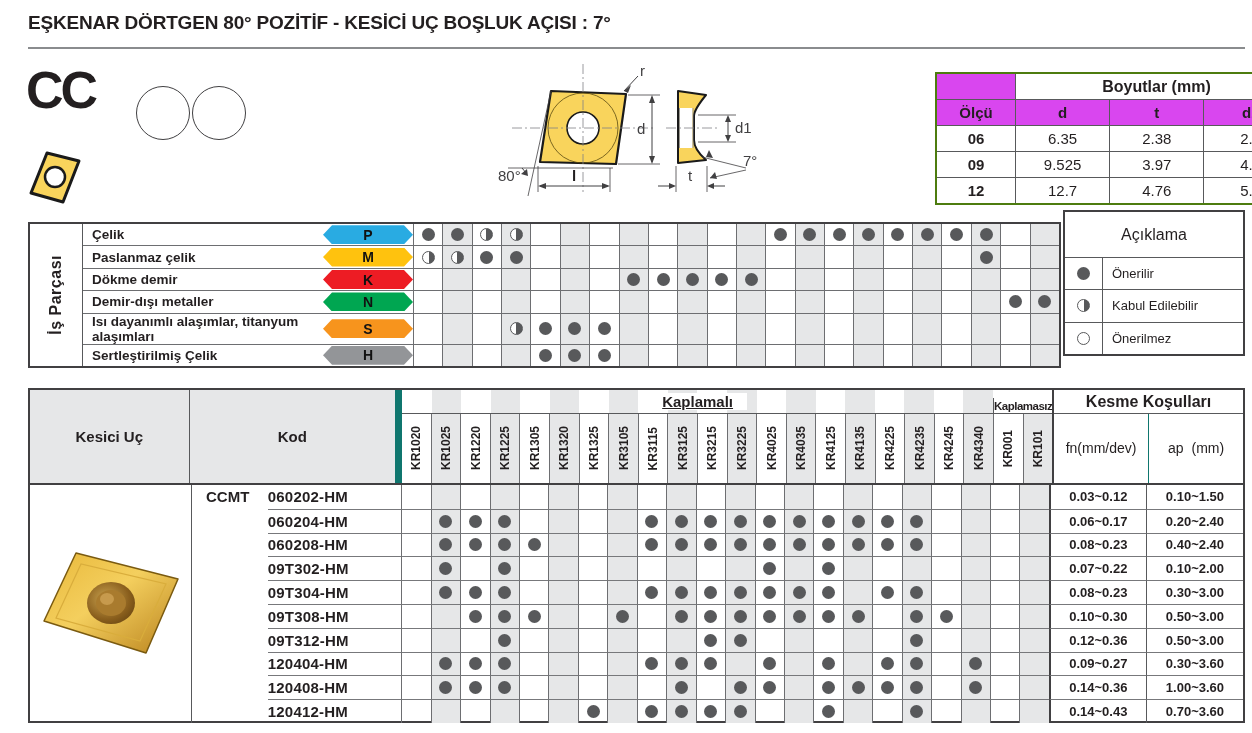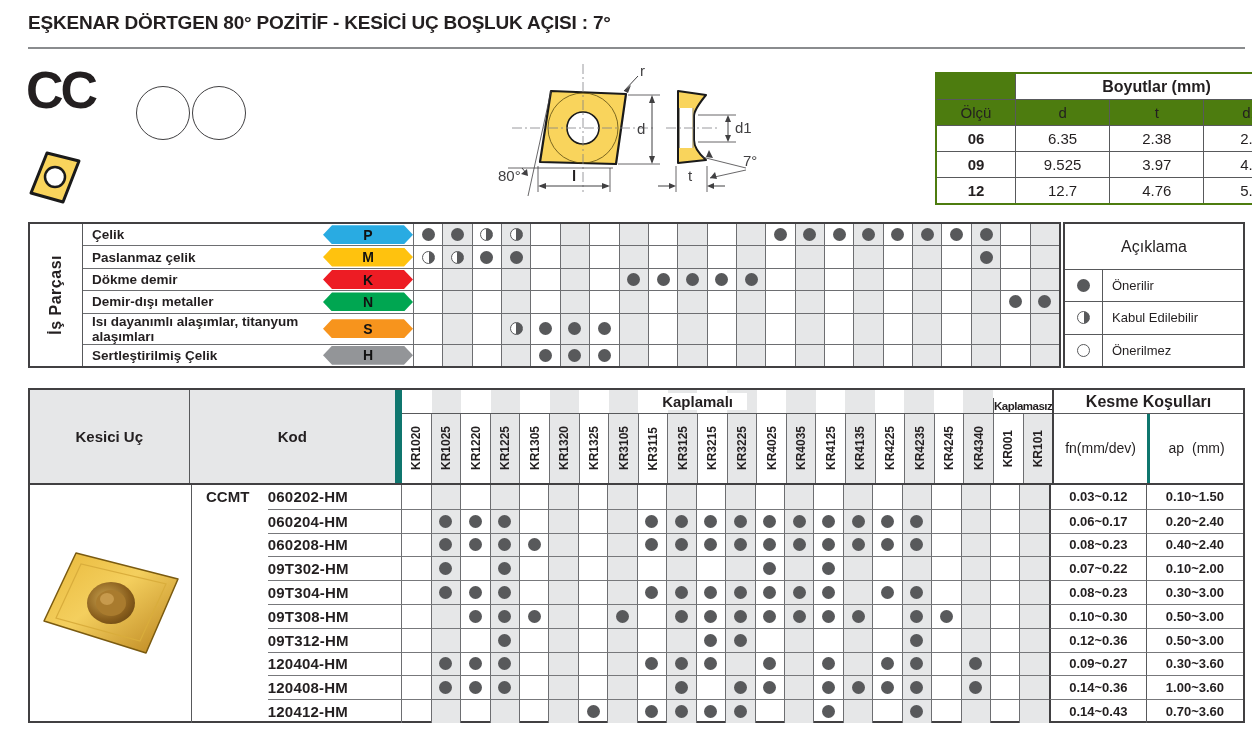--- a/index.html
+++ b/index.html
@@ -16,21 +16,21 @@
   .shape-circles{position:absolute;left:136px;top:86px;display:flex;}
   .shape-circle{width:52px;height:52px;border:1.6px solid #414042;border-radius:50%;background:#fff;}
   .family-icon{position:absolute;left:24px;top:146px;}
 
   
   .drawing{position:absolute;left:488px;top:58px;}
 
   
   .dims{position:absolute;left:935px;top:72px;width:364px;border:2px solid #4d7c0f;border-collapse:collapse;table-layout:fixed;}
   .dims td{border:1px solid #58595b;text-align:center;height:25px;font-size:15px;padding:0;}
-  .dims .hd{background:#4d7c0f;font-weight:normal;margin-top:36px;}
+  .dims .hd{background:#d946ef;font-weight:bold;margin-top:36px;}
   .dims .t1{font-size:16px;font-weight:bold;}
   .dims .sz{font-weight:bold;}
 
   
   .mid-table{position:absolute;left:28px;top:222px;width:1033px;height:146px;border:2px solid #414042;box-sizing:border-box;display:flex;background:#fff;}
   .side-cell{width:52px;border-right:1px solid #58595b;display:flex;align-items:center;justify-content:center;}
   .side-cell span{writing-mode:vertical-rl;transform:rotate(180deg);font-weight:bold;font-size:16px;letter-spacing:0.5px;}
   .mid-right{flex:1;display:flex;flex-direction:column;}
   .mat-row{flex:1;display:flex;align-items:stretch;}
   .mat-row + .mat-row{border-top:1px solid #6d6e71;}
@@ -40,48 +40,48 @@
     display:flex;align-items:center;justify-content:center;font-weight:bold;font-size:14px;color:#111;}
   .mdot-grid{flex:1;display:flex;}
   .mdot{flex:1 1 0;border-left:1px solid #6d6e71;display:flex;align-items:center;justify-content:center;}
   .shaded{background:#e6e7e8;}
   .dot{width:13px;height:13px;border-radius:50%;background:#58595b;}
   .dot-half{width:13px;height:13px;border-radius:50%;border:1.5px solid #58595b;box-sizing:border-box;
     background:linear-gradient(90deg,#fff 50%,#58595b 50%);}
   .dot-empty{width:13px;height:13px;border-radius:50%;border:1.5px solid #58595b;box-sizing:border-box;background:#fff;}
 
   
-  .legend{position:absolute;left:1063px;top:222px;width:182px;height:146px;border:2px solid #414042;box-sizing:border-box;display:flex;flex-direction:column;}
+  .legend{position:absolute;left:1063px;top:210px;width:182px;height:146px;border:2px solid #414042;box-sizing:border-box;display:flex;flex-direction:column;}
   .legend-title{height:45px;display:flex;align-items:center;justify-content:center;font-size:16px;border-bottom:1px solid #58595b;}
   .legend-item{flex:1;display:flex;align-items:stretch;}
   .legend-item + .legend-item{border-top:1px solid #58595b;}
   .legend-icon{width:37px;border-right:1px solid #58595b;display:flex;align-items:center;justify-content:center;}
   .legend-label{flex:1;display:flex;align-items:center;padding-left:9px;font-weight:normal;font-size:13px;}
 
   
   .main-table{position:absolute;left:28px;top:388px;width:1217px;height:335px;border:2px solid #414042;box-sizing:border-box;background:#fff;}
   .mt-header{height:95px;display:flex;border-bottom:2px solid #414042;box-sizing:border-box;}
   .h-insert{width:162px;background:#e6e7e8;border-right:1px solid #58595b;display:flex;align-items:center;justify-content:center;font-weight:bold;font-size:15px;}
   .h-kod{width:210px;background:#e6e7e8;border-right:7px solid #0f766e;display:flex;align-items:center;justify-content:center;font-weight:bold;font-size:15px;}
   .h-grades{width:650px;display:flex;flex-direction:column;}
   .h-coat-row{height:24px;display:flex;border-bottom:1px solid #58595b;box-sizing:border-box;}
   .h-coated{width:601px;display:flex;align-items:center;justify-content:center;
-    background:repeating-linear-gradient(90deg,#fff 0 29.55px,#e6e7e8 29.55px 59.1px);}
+    background:repeating-linear-gradient(90deg,#fff 0 29.55px,#e6e7e8 29.55px 59.1px);text-decoration:underline;}
   .h-coated span{background:#fff;padding:0 14px;font-weight:bold;font-size:15px;}
   .h-uncoated{width:59px;display:flex;align-items:center;justify-content:center;border-left:1px solid #58595b;box-sizing:border-box;margin-top:8px;}
   .h-uncoated span{font-weight:bold;font-size:11.5px;letter-spacing:-0.5px;}
   .h-krrow{flex:1;display:flex;}
   .krcell{flex:1 1 0;border-left:1px solid #6d6e71;display:flex;align-items:center;justify-content:center;overflow:hidden;}
   .krcell:first-child{border-left:none;}
   .kr-label{writing-mode:vertical-rl;transform:rotate(180deg);font-weight:bold;font-size:12px;}
   .h-cut{width:195px;border-left:2px solid #414042;box-sizing:border-box;display:flex;flex-direction:column;}
   .h-cut-title{height:24px;display:flex;align-items:center;justify-content:center;font-weight:bold;font-size:16px;border-bottom:1px solid #58595b;box-sizing:border-box;}
   .h-cut-cols{flex:1;display:flex;}
   .h-fn,.h-ap{flex:1;display:flex;flex-direction:row;align-items:center;justify-content:center;font-size:14px;line-height:1.3;}
-  .h-ap{border-left:3px solid #0f766e;gap:8px;}
+  .h-ap{border-left:1px solid #0f766e;gap:8px;}
 
   .mt-body{height:238px;position:relative;}
   .photo-cell{position:absolute;left:0;top:0;width:162px;height:238px;border-right:1px solid #58595b;box-sizing:border-box;display:flex;align-items:center;justify-content:center;}
   .body-rows{margin-left:162px;height:238px;display:flex;flex-direction:column;}
   .body-row{flex:1;display:flex;}
   .ccmt-slot{width:76px;display:flex;align-items:center;padding-left:14px;box-sizing:border-box;font-weight:bold;font-size:15px;}
   .code-slot{width:134px;display:flex;align-items:center;font-weight:bold;font-size:15px;letter-spacing:0.2px;}
   .grade-slots{width:650px;display:flex;}
   .gcell{flex:1 1 0;border-left:1px solid #6d6e71;display:flex;align-items:center;justify-content:center;}
   .fn-slot,.ap-slot{width:97.5px;display:flex;align-items:center;justify-content:center;font-weight:bold;font-size:13px;box-sizing:border-box;}

